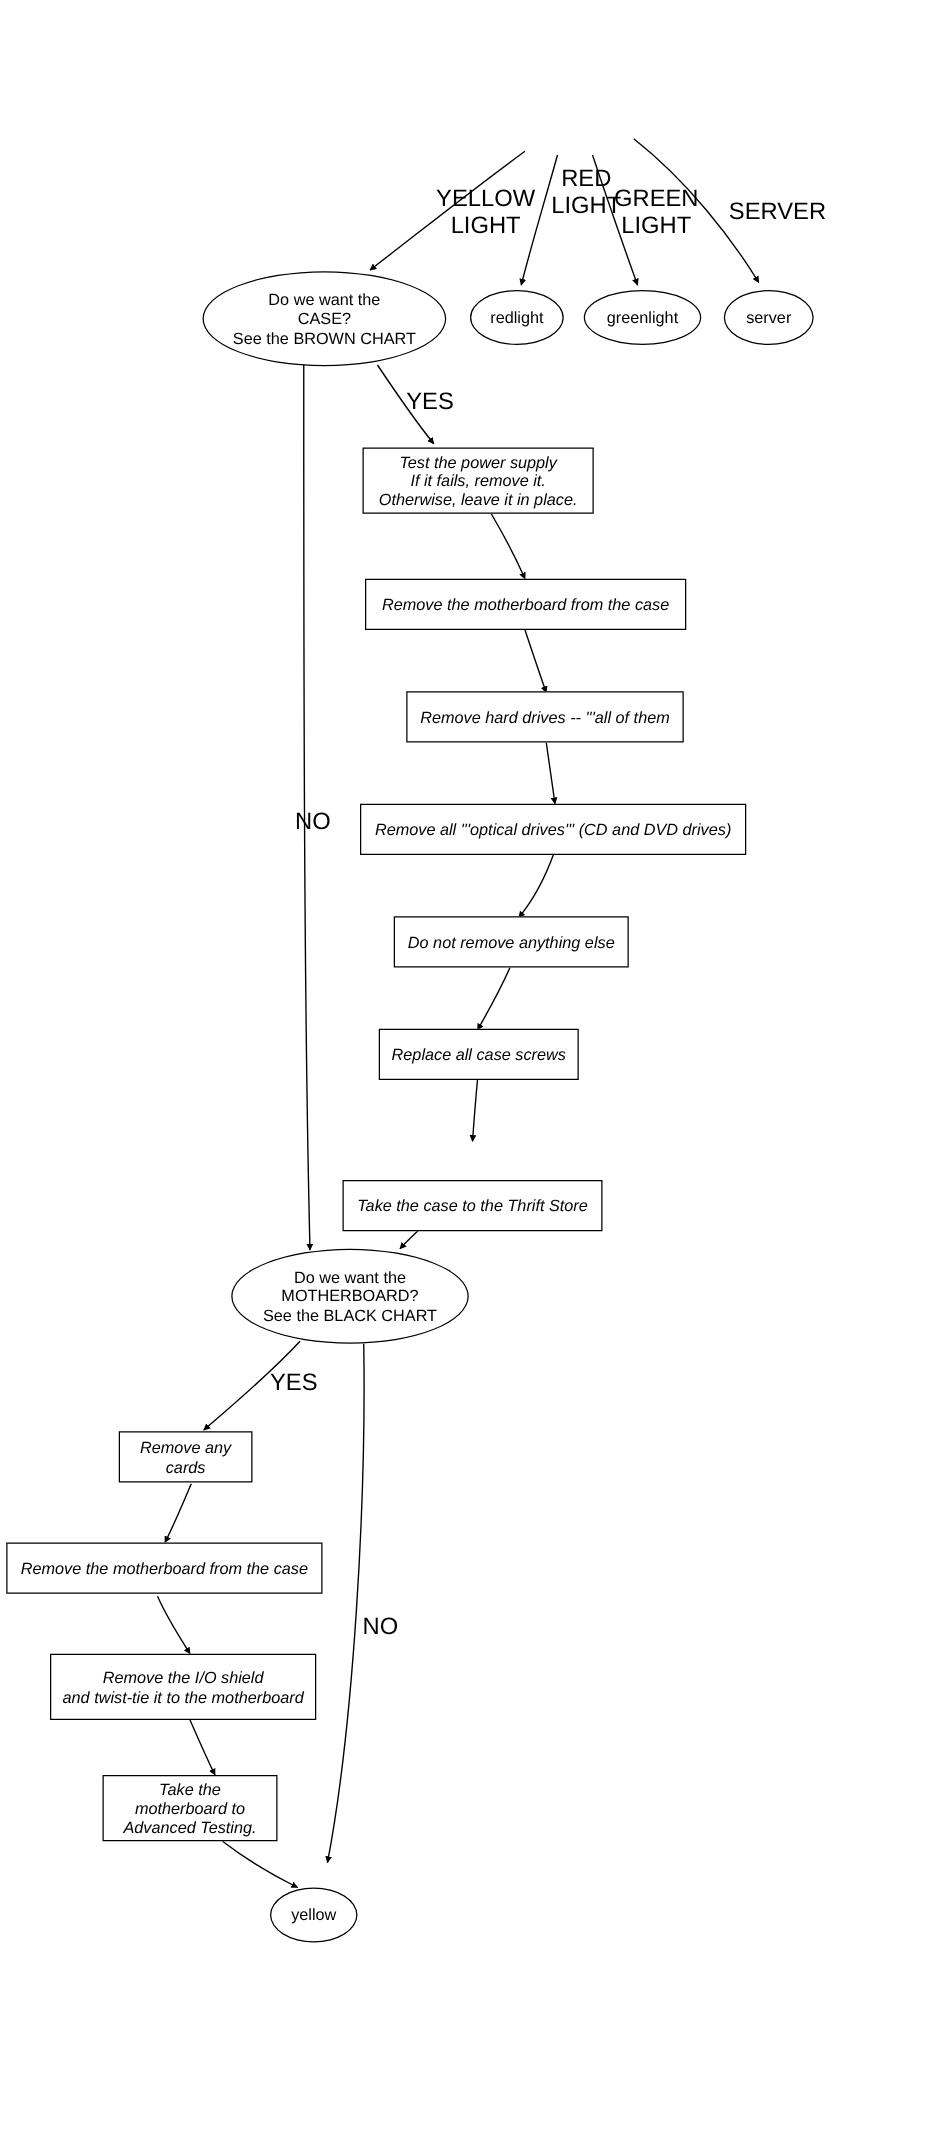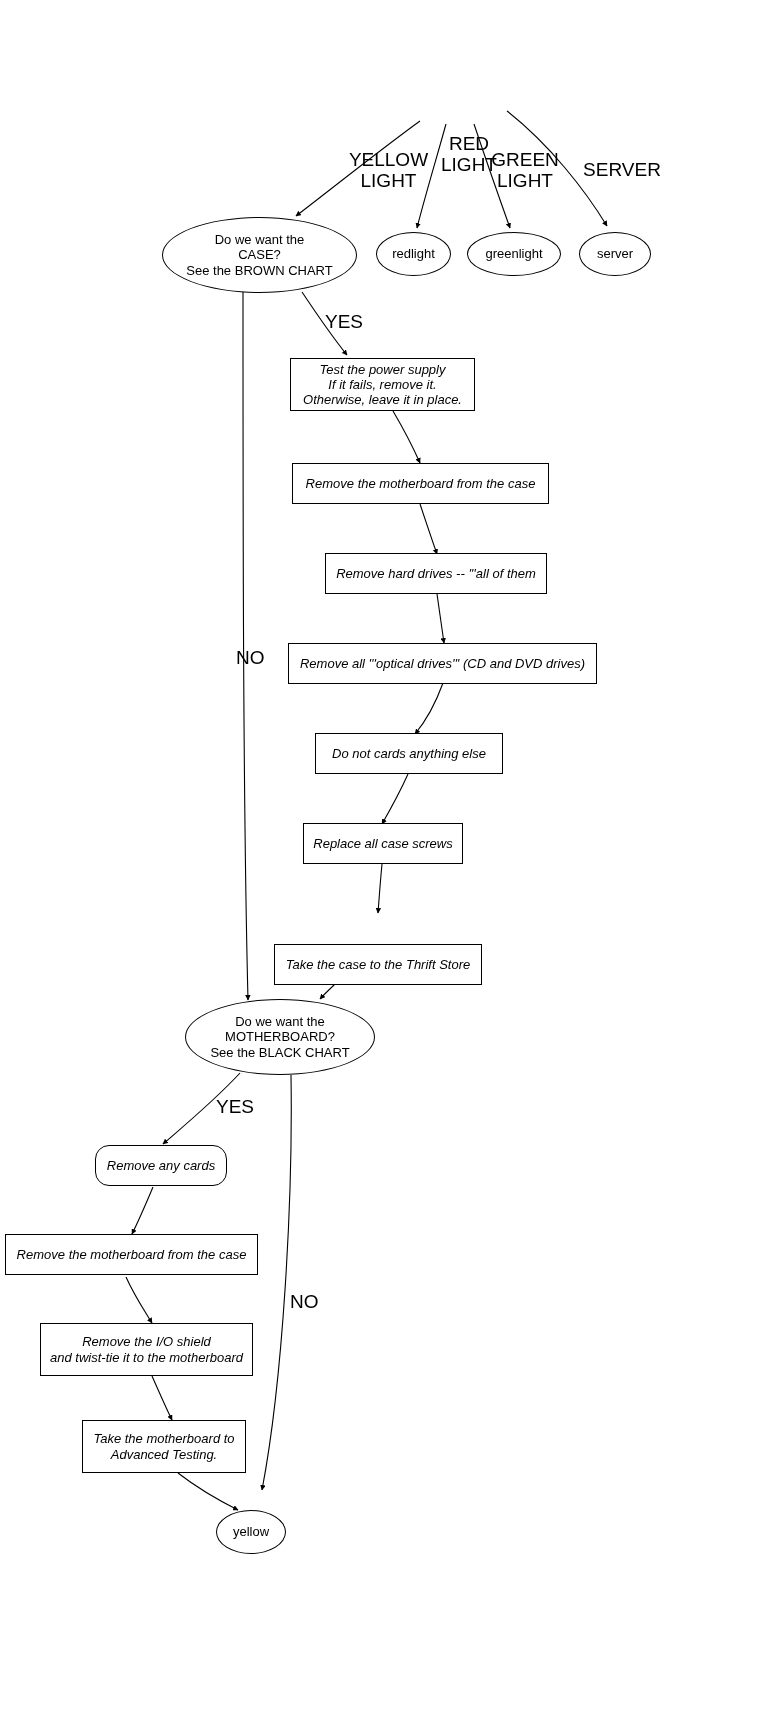--- a/index.html
+++ b/index.html
@@ -151,54 +151,54 @@
 
   <div class="node box" style="left:325px; top:553px; width:222px; height:41px;">
     <span class="txt">Remove hard drives -- '''all of them</span>
   </div>
 
   <div class="node box" style="left:288px; top:643px; width:309px; height:41px;">
     <span class="txt">Remove all '''optical drives''' (CD and DVD drives)</span>
   </div>
 
   <div class="node box" style="left:315px; top:733px; width:188px; height:41px;">
-    <span class="txt">Do not cards anything else</span>
+    <span class="txt">Do not remove anything else</span>
   </div>
 
   <div class="node box" style="left:303px; top:823px; width:160px; height:41px;justify-content:center;">
     <span class="txt">Replace all case screws</span>
   </div>
 
   <div class="node box" style="left:274px; top:944px; width:208px; height:41px;">
     <span class="txt">Take the case to the Thrift Store</span>
   </div>
 
   <div class="node ellipse" style="left:185px; top:999px; width:190px; height:76px;">
     <span class="txt">Do we want the
 MOTHERBOARD?
 See the BLACK CHART</span>
   </div>
 
   <div class="elabel" style="left:216px; top:1097px; width:50px; text-align:left;">YES</div>
   <div class="elabel" style="left:290px; top:1292px; width:44px; text-align:left;">NO</div>
 
-  <div class="node box" style="left:95px; top:1145px; width:132px; height:41px;border-radius:14px;">
+  <div class="node box" style="left:95px; top:1145px; width:107px; height:41px;">
     <span class="txt">Remove any cards</span>
   </div>
 
   <div class="node box" style="left:5px; top:1234px; width:253px; height:41px;">
     <span class="txt">Remove the motherboard from the case</span>
   </div>
 
   <div class="node box" style="left:40px; top:1323px; width:213px; height:53px;">
     <span class="txt">Remove the I/O shield
 and twist-tie it to the motherboard</span>
   </div>
 
-  <div class="node box" style="left:82px; top:1420px; width:164px; height:53px;">
+  <div class="node box" style="left:82px; top:1420px; width:140px; height:53px;">
     <span class="txt">Take the motherboard to
 Advanced Testing.</span>
   </div>
 
   <div class="node ellipse" style="left:216px; top:1510px; width:70px; height:44px;">
     <span class="txt">yellow</span>
   </div>
 
 </div>
 

